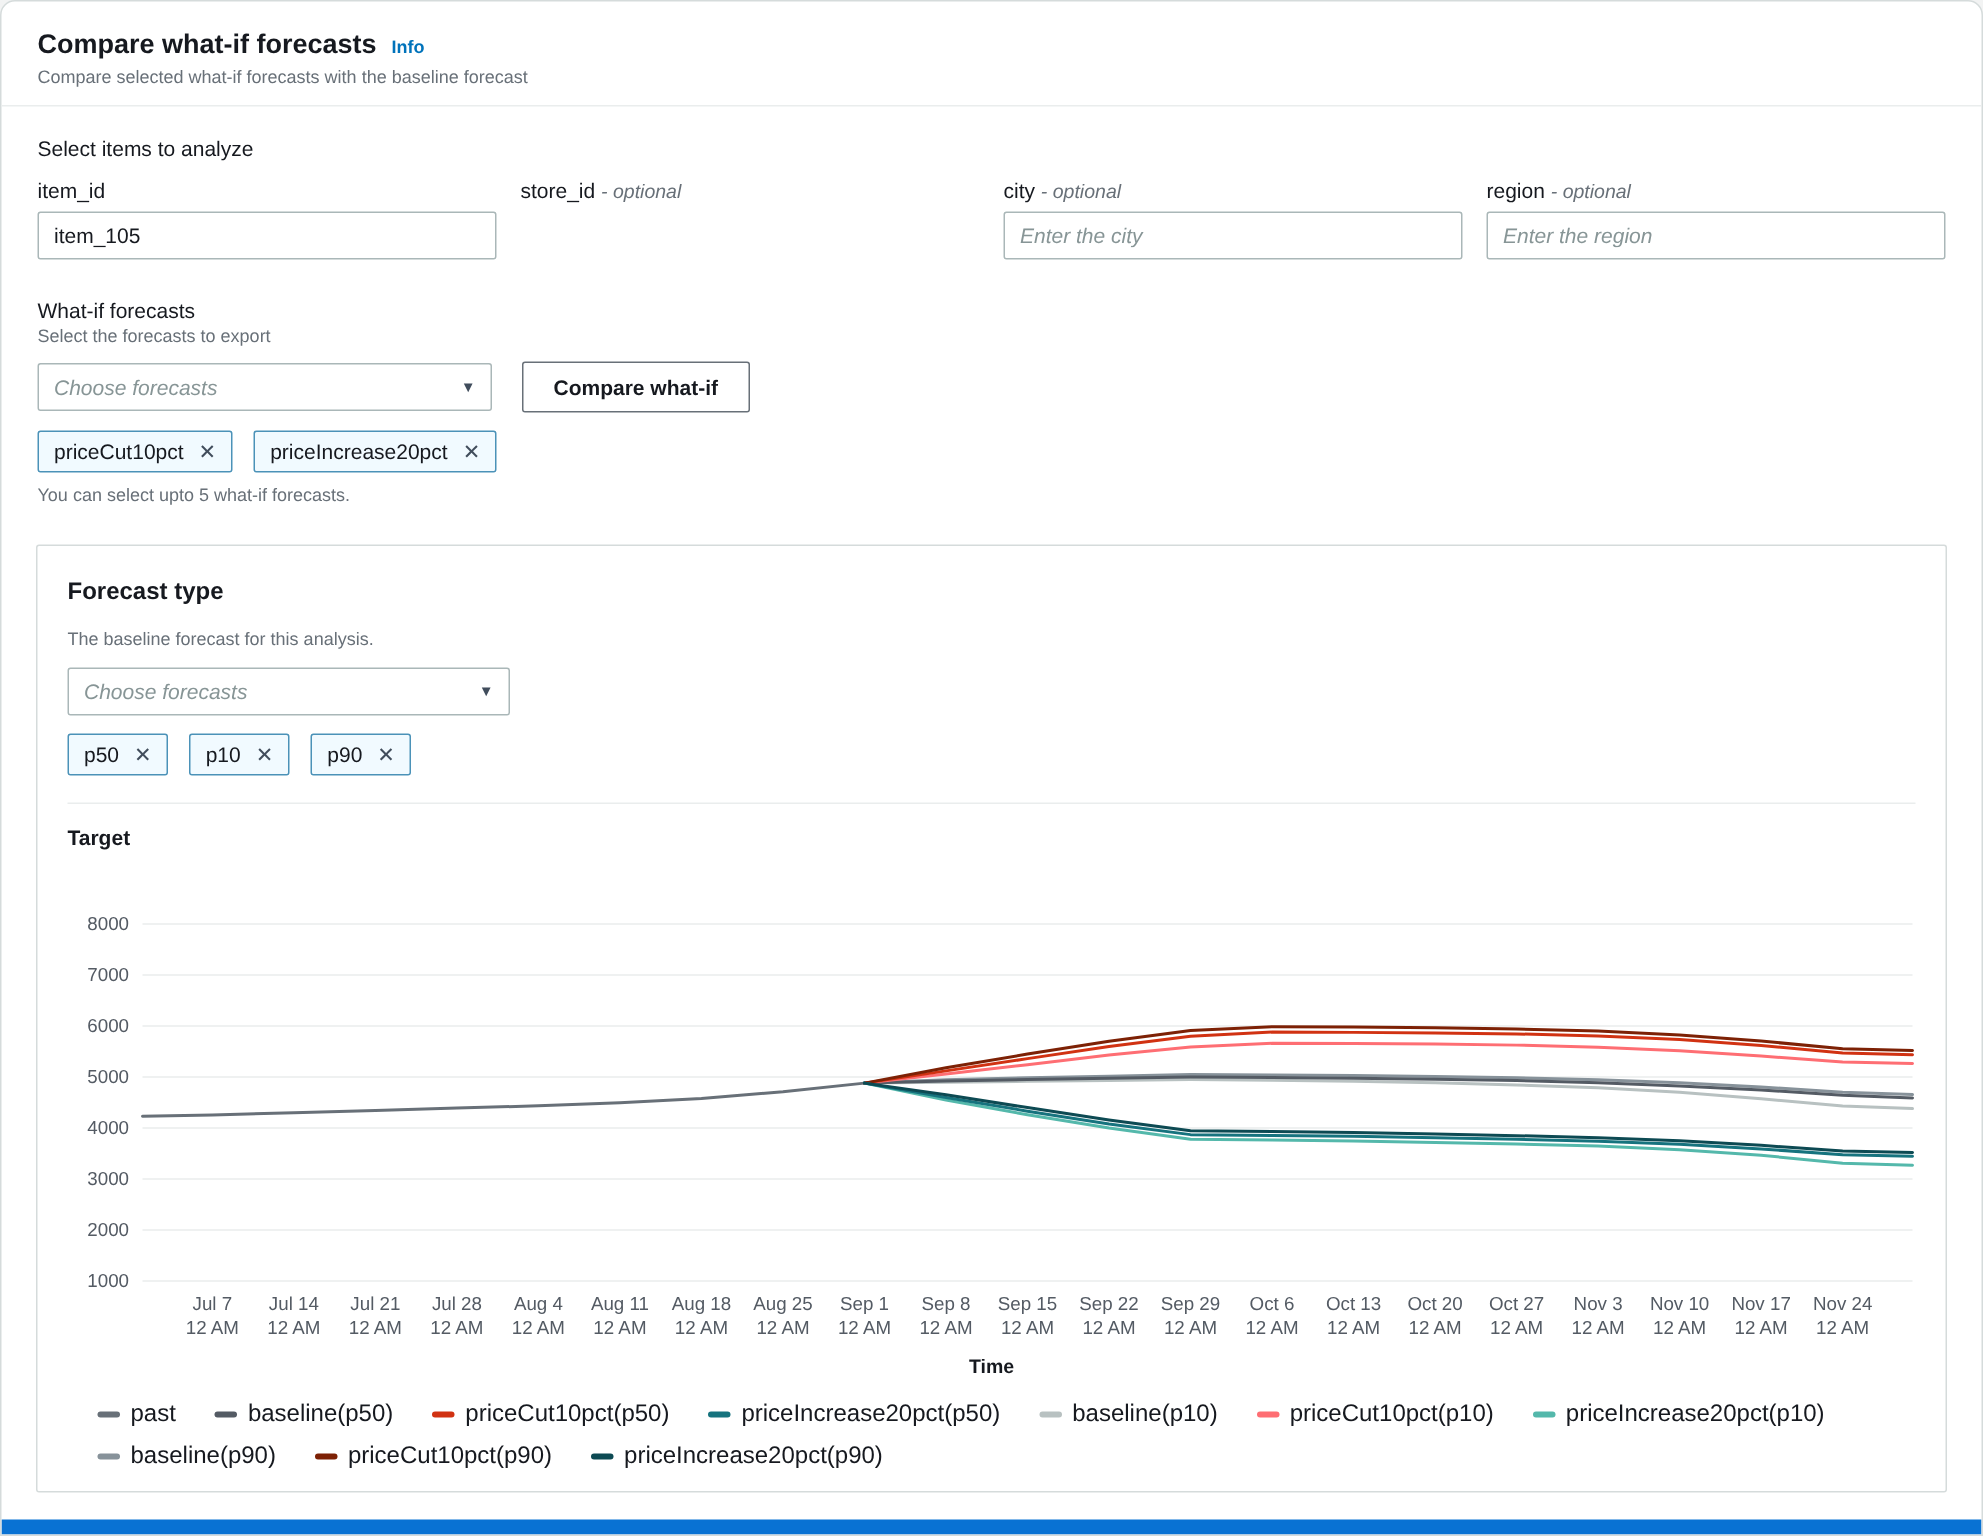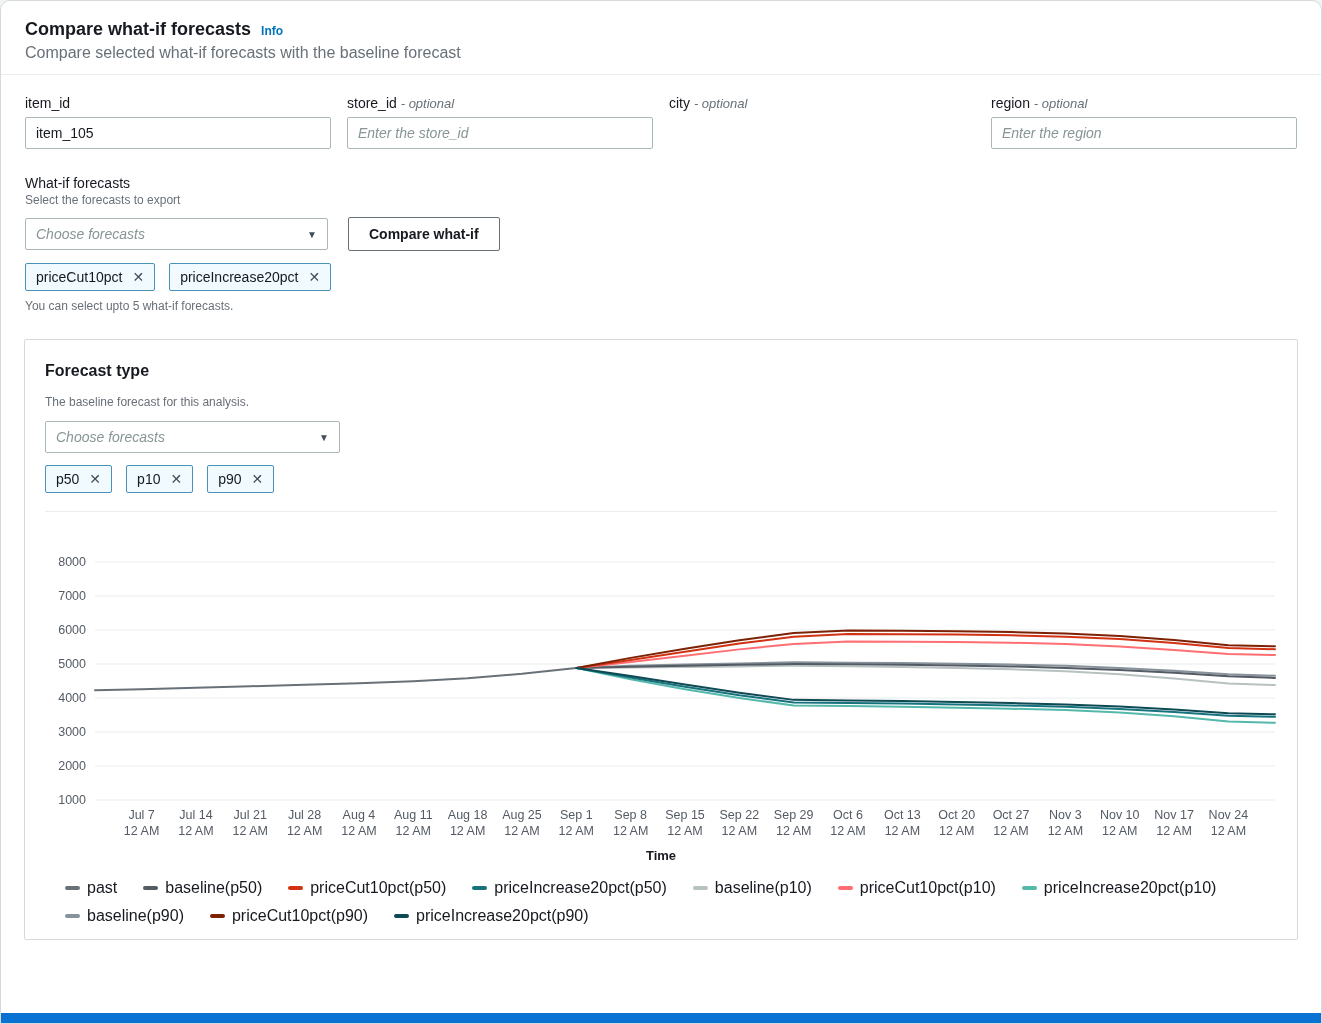--- a/index.html
+++ b/index.html
@@ -15,21 +15,21 @@
     background: #ffffff;
     border: 1px solid #d5dbdb;
     border-radius: 10px 10px 0 0;
     overflow: hidden;
   }
   
   .header { padding: 18px 24px 12px 24px; border-bottom: 1px solid #eaeded; }
   .title-row { display: flex; align-items: baseline; gap: 10px; }
   .page-title { font-size: 18px; font-weight: 700; color: #16191f; }
   .info-link { font-size: 12px; font-weight: 700; color: #0073bb; text-decoration: none; cursor: pointer; }
-  .subtitle { font-size: 16px; color: #687078; margin-top: 4px; }
+  .subtitle { font-size: 12px; color: #687078; margin-top: 4px; }
 
   .content { padding: 20px 24px 0 24px; }
 
   .section-heading { font-size: 14px; color: #16191f; margin-bottom: 12px; }
 
   .fields-row { display: flex; gap: 16px; }
   .field { flex: 1; }
   .field-label { font-size: 14px; color: #16191f; margin-bottom: 6px; }
   .optional-suffix { font-style: italic; color: #687078; font-size: 13px; }
   .text-input {
@@ -103,41 +103,42 @@
   <div class="header">
     <div class="title-row">
       <span class="page-title">Compare what-if forecasts</span>
       <a class="info-link">Info</a>
     </div>
     <div class="subtitle">Compare selected what-if forecasts with the baseline forecast</div>
   </div>
 
   <div class="content">
 
+    <div class="section-heading">Select items to analyze</div>
 
     <div class="fields-row">
       <div class="field">
         <div class="field-label">
           <span>item_id</span>
           <span class="optional-suffix"></span>
         </div>
         <input class="text-input" type="text" value="item_105" style="">
       </div>
       <div class="field">
         <div class="field-label">
           <span>store_id</span>
           <span class="optional-suffix">- optional</span>
         </div>
-        <input class="text-input" type="text" placeholder="Enter the store_id" style="">
       </div>
       <div class="field">
         <div class="field-label">
           <span>city</span>
           <span class="optional-suffix">- optional</span>
         </div>
+        <input class="text-input" type="text" placeholder="Enter the city" style="">
       </div>
       <div class="field">
         <div class="field-label">
           <span>region</span>
           <span class="optional-suffix">- optional</span>
         </div>
         <input class="text-input" type="text" placeholder="Enter the region" style="">
       </div>
     </div>
 
@@ -187,20 +188,21 @@
         <span class="token-close">✕</span>
       </span>
       <span class="token">
         <span>p90</span>
         <span class="token-close">✕</span>
       </span>
     </div>
 
     <hr class="panel-divider">
 
+    <div class="y-axis-title">Target</div>
 
     <div class="chart-wrap">
       <svg id="chart" width="1236" height="302" viewBox="0 0 1236 302">
           <line x1="50" y1="260" x2="1230" y2="260" stroke="#eaeded" stroke-width="1"></line>
           <text x="41" y="264" text-anchor="end" fill="#545b64" font-size="12.5" font-family="Liberation Sans, sans-serif">1000</text>
           <line x1="50" y1="226" x2="1230" y2="226" stroke="#eaeded" stroke-width="1"></line>
           <text x="41" y="230" text-anchor="end" fill="#545b64" font-size="12.5" font-family="Liberation Sans, sans-serif">2000</text>
           <line x1="50" y1="192" x2="1230" y2="192" stroke="#eaeded" stroke-width="1"></line>
           <text x="41" y="196" text-anchor="end" fill="#545b64" font-size="12.5" font-family="Liberation Sans, sans-serif">3000</text>
           <line x1="50" y1="158" x2="1230" y2="158" stroke="#eaeded" stroke-width="1"></line>

